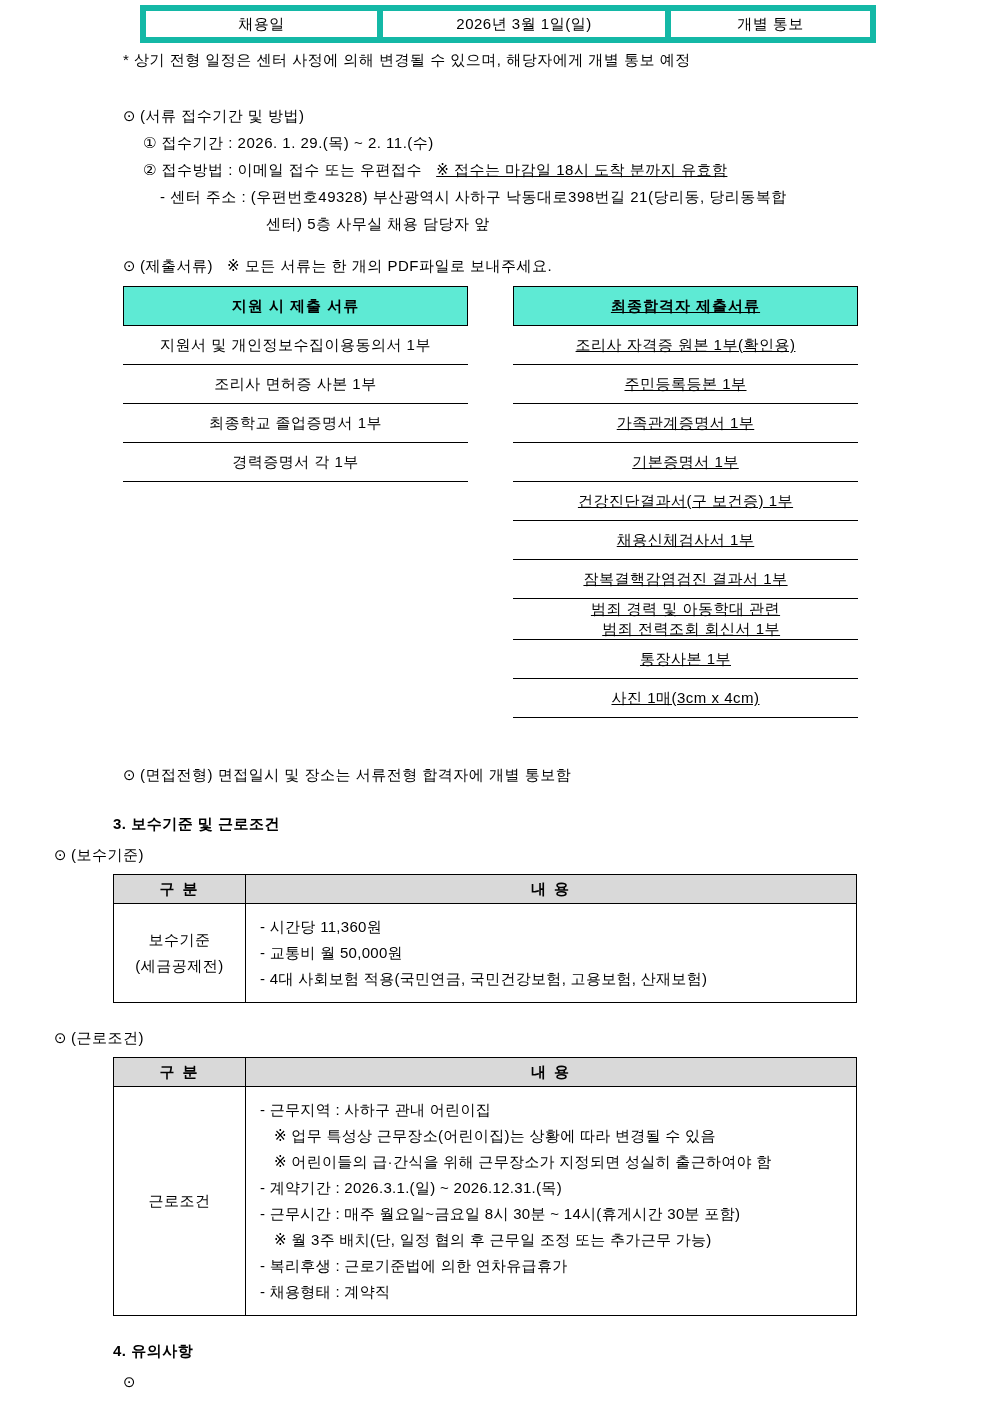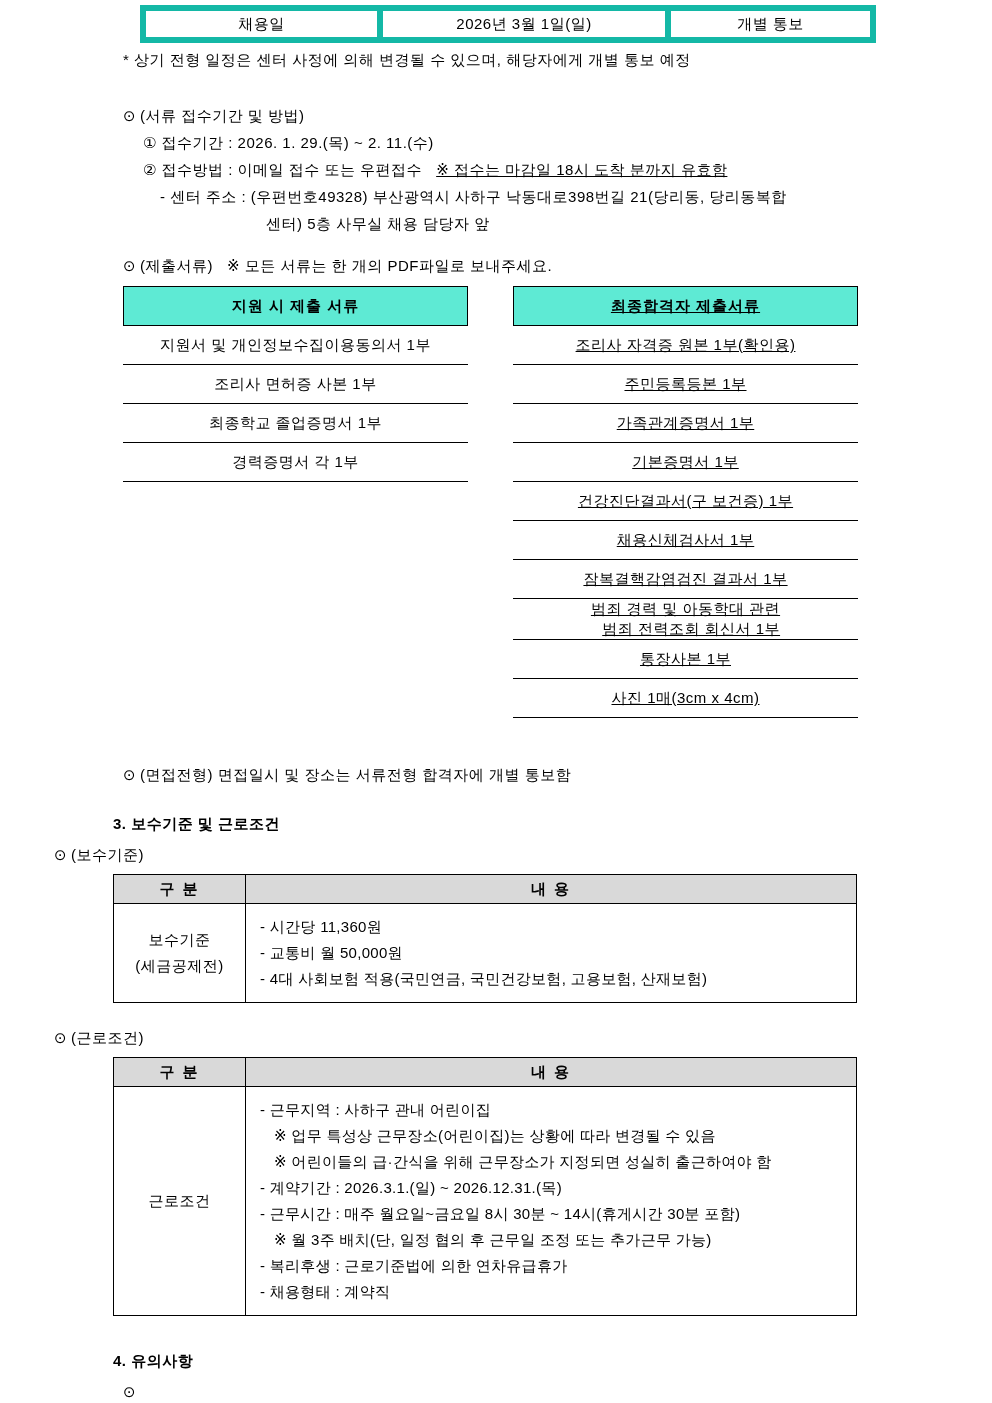--- a/index.html
+++ b/index.html
@@ -65,21 +65,21 @@
   }
   .cond-c1 { width: 129px; }
   .cond-label {
     text-align: center; vertical-align: middle; white-space: pre-line;
     letter-spacing: 0.5px; line-height: 26px;
   }
   .cond-body { padding: 10px 6px 10px 14px; vertical-align: middle; }
   .cond-line { line-height: 26px; letter-spacing: 0.3px; }
   .cond-line.sub { padding-left: 14px; }
 
-  .notice { margin-top: 36px; }
+  .notice { margin-top: 26px; }
   .notice-text { margin: 8px 0 0 123px; }
   .notice-text .line { line-height: 26px; }
 </style>
 </head>
 <body>
 
 <div class="page">
 
   <table class="sched-table">
     <tbody>

